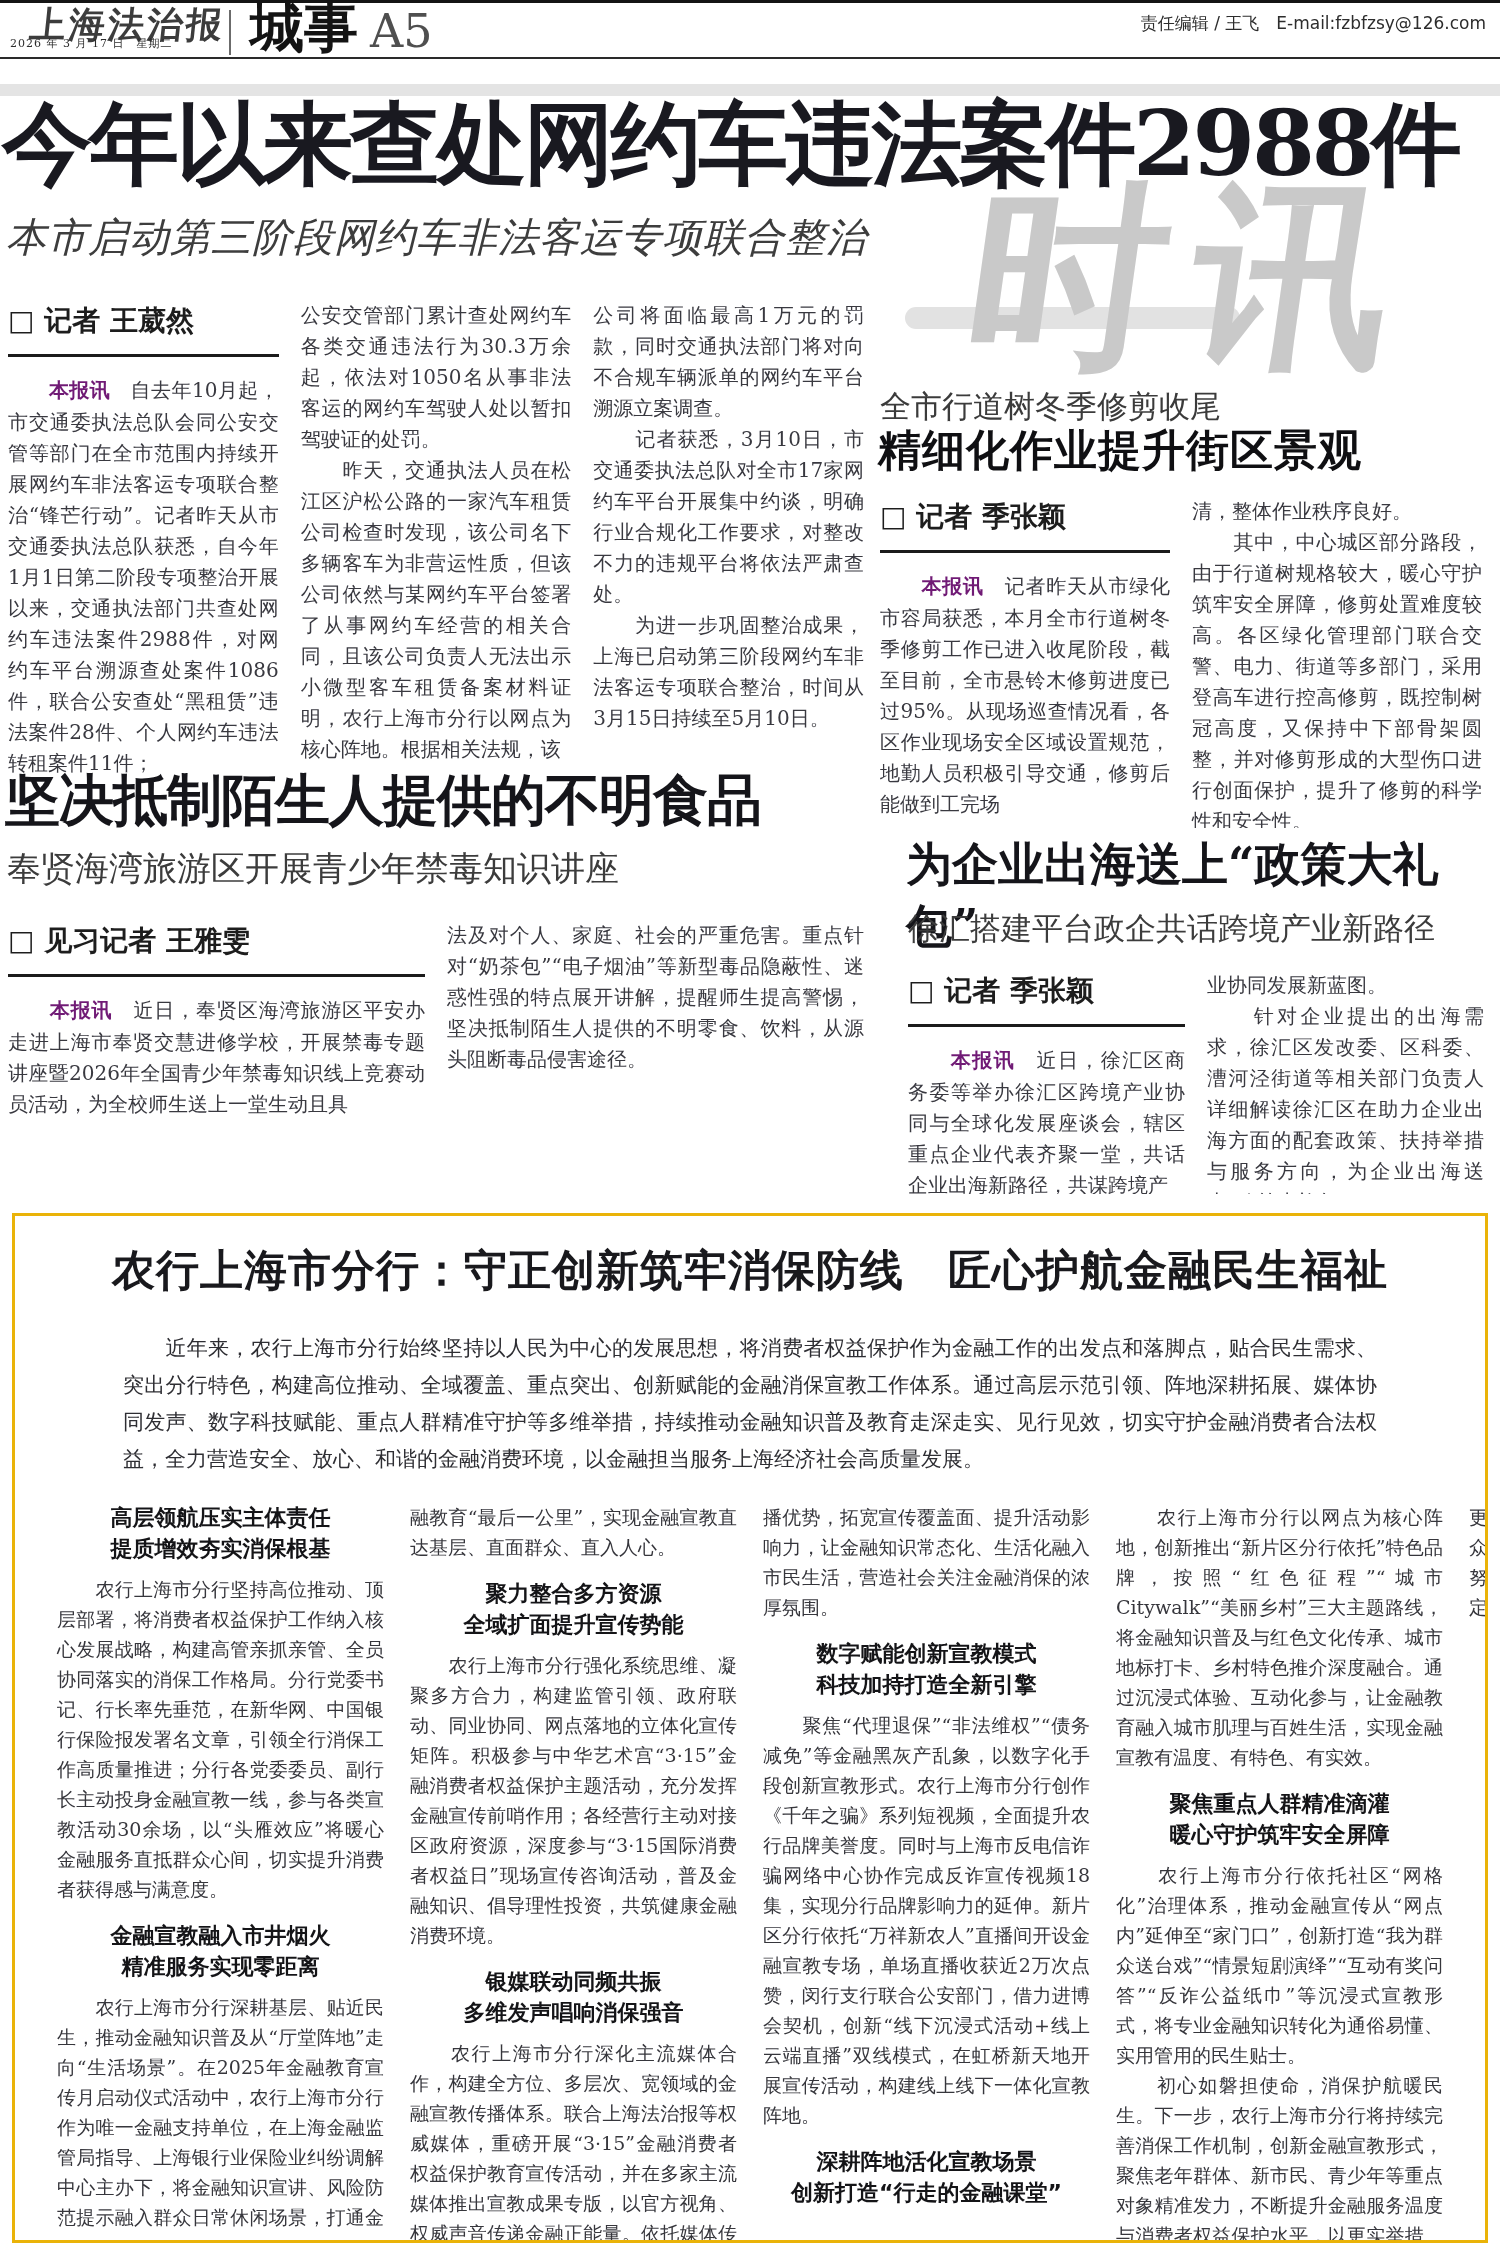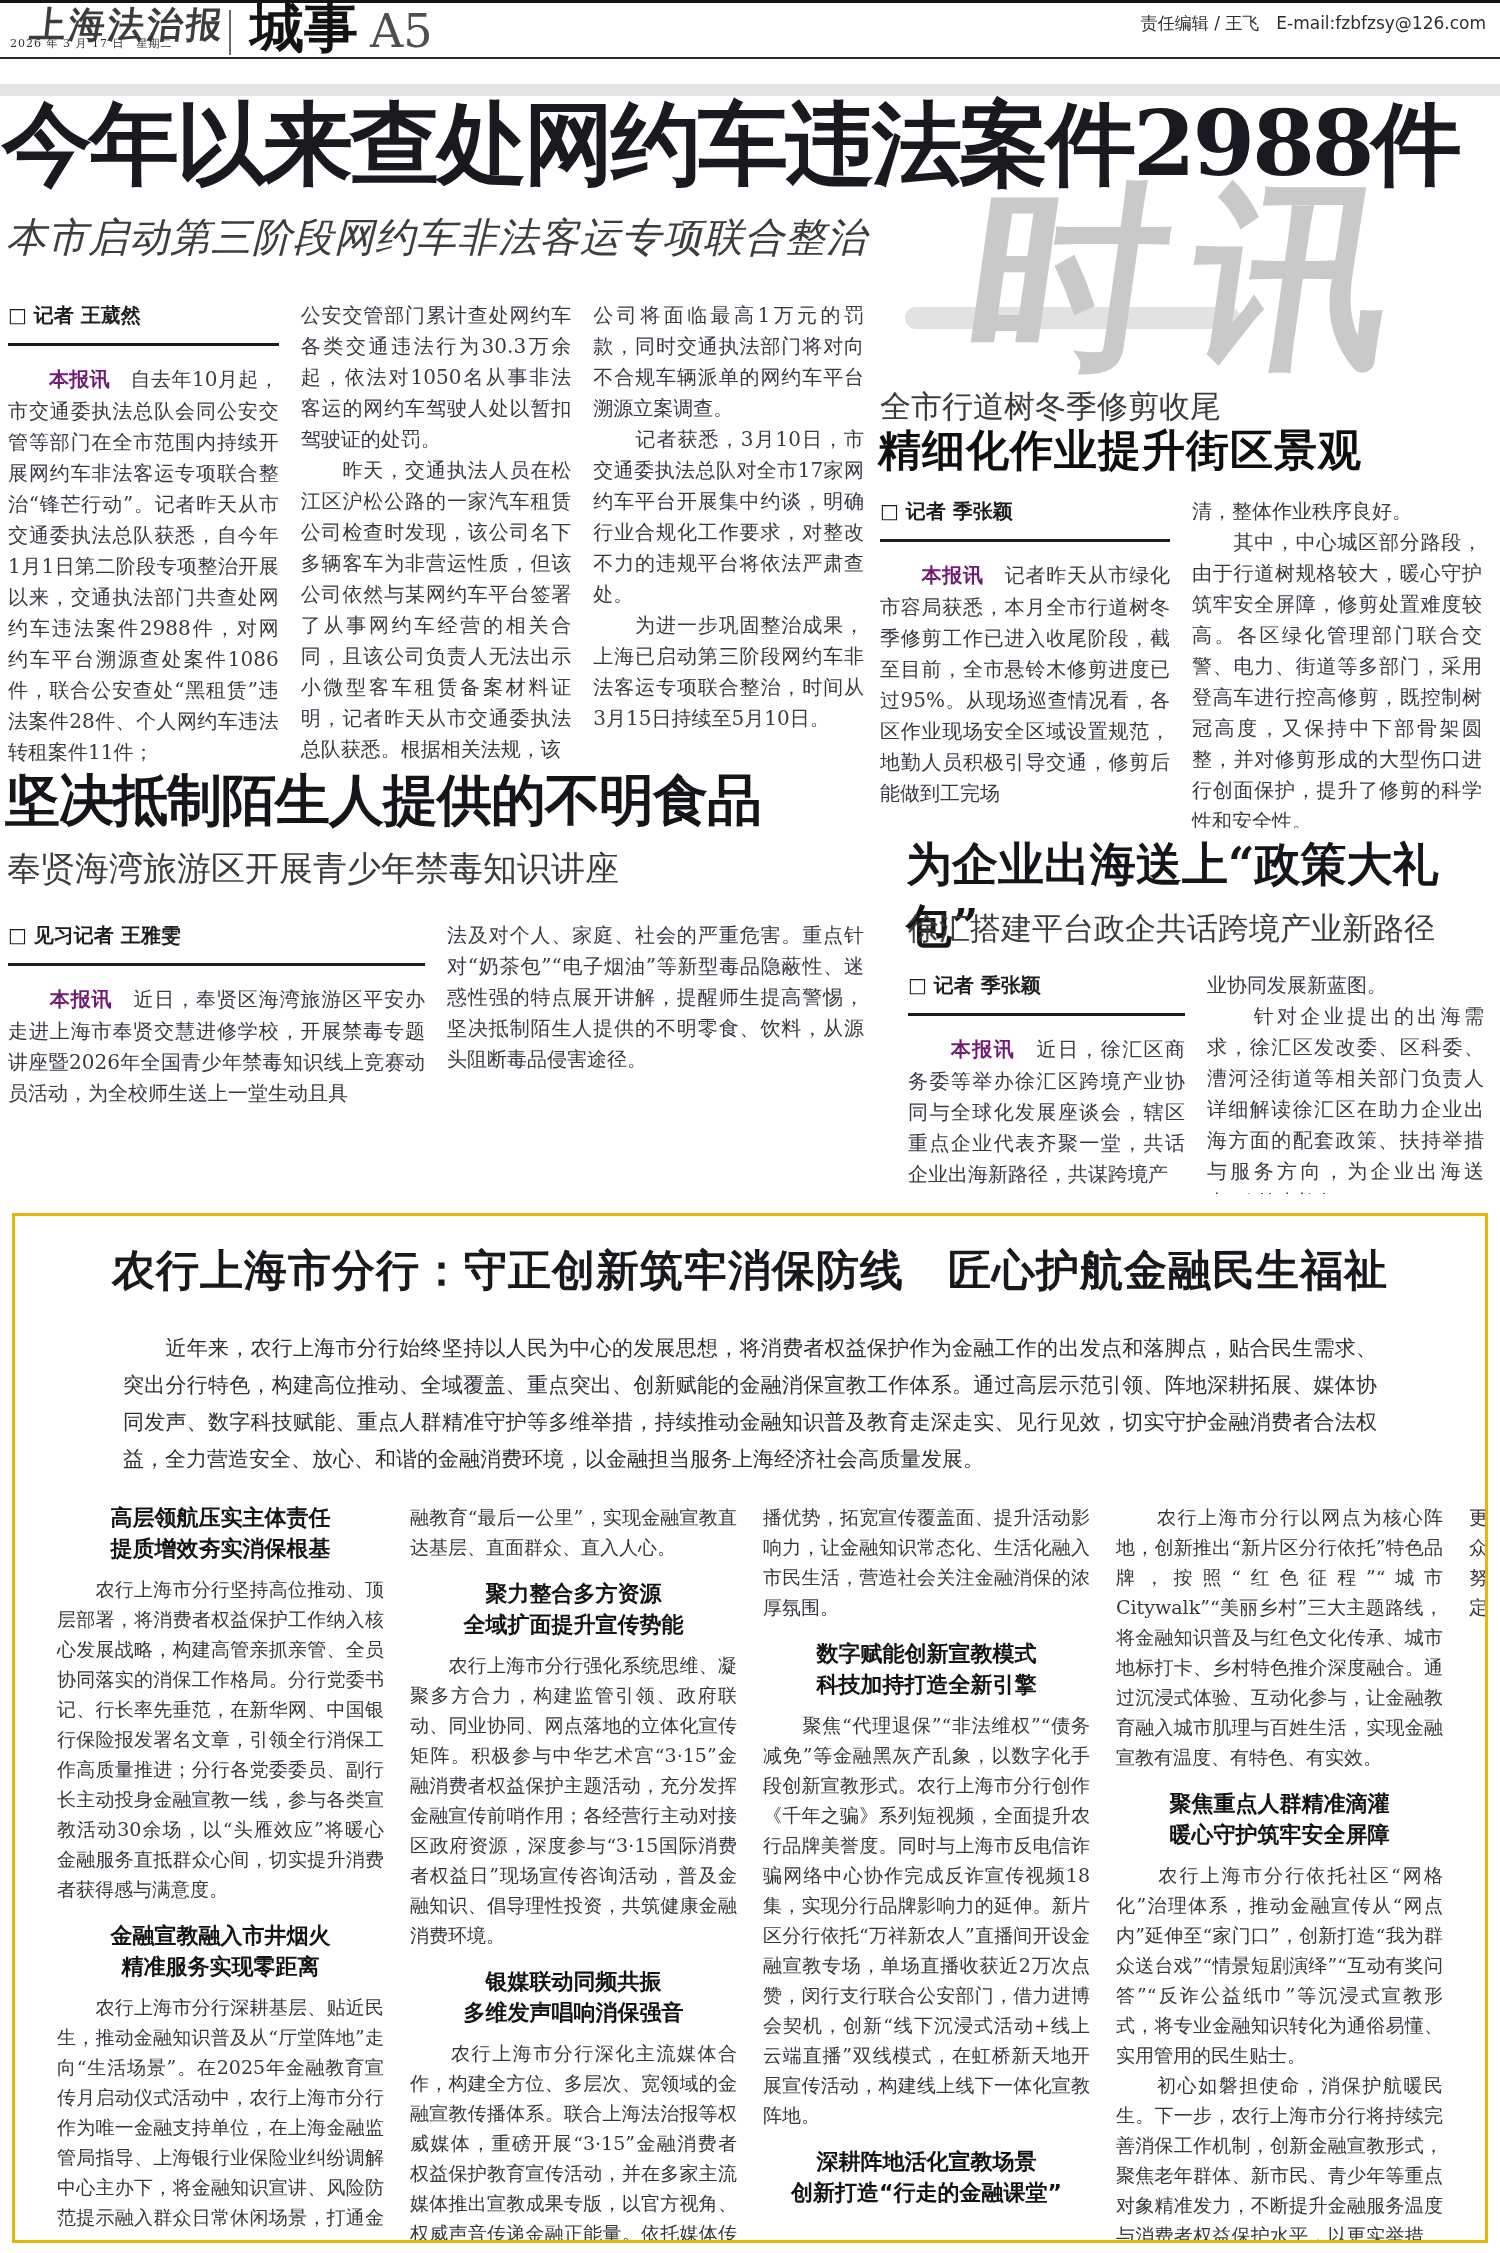--- a/index.html
+++ b/index.html
@@ -32,21 +32,21 @@
   .shixun-bar  { left:905px; top:307px; width:335px; height:22px; background:#e2e2e2; border-radius:11px; }
   .shixun-text { left:970px; top:178px; font-size:198px; font-weight:bold; color:#c9c9c9;
                  letter-spacing:26px; line-height:1; transform:skewX(-8deg); }
 
   
   .article { position:absolute; display:flex; gap:22px; overflow:hidden; }
   .article .col { flex:1; }
   .article p { font-size:20px; line-height:31px; text-align:justify; color:#393940; }
   .article b, .bank-cols b { font-family:Liberation Mono, monospace; color:#701a75; }
   .byline { font-family:"DejaVu Sans","Liberation Sans",sans-serif; font-weight:bold;
-            font-size:20px; color:#1d1d1d; padding-top:2px; }
+            font-size:28px; color:#1d1d1d; padding-top:2px; }
   .byline-rule { height:3px; background:#1b1b1b; margin:14px 0 18px; }
 
   .lead-body  { left:8px;   top:300px; width:856px; height:478px; }
   .tree-body  { left:880px; top:496px; width:602px; height:332px; }
   .drug-body  { left:8px;   top:920px; width:856px; height:268px; }
   .xuhui-body { left:908px; top:970px; width:576px; height:224px; }
 
   
   .tree-kicker   { left:880px; top:386px; font-size:31px; color:#3b3b3b;
                    font-family:"DejaVu Sans","Liberation Sans",sans-serif; }
@@ -98,21 +98,21 @@
   <div class="abs shixun-text">时讯</div>
 
   <div class="article lead-body">
       <div class="col">
         <div class="byline">□ 记者 王葳然</div>
         <div class="byline-rule"></div>
         <p>　　<b>本报讯</b>　自去年10月起，市交通委执法总队会同公安交管等部门在全市范围内持续开展网约车非法客运专项联合整治“锋芒行动”。记者昨天从市交通委执法总队获悉，自今年1月1日第二阶段专项整治开展以来，交通执法部门共查处网约车违法案件2988件，对网约车平台溯源查处案件1086件，联合公安查处“黑租赁”违法案件28件、个人网约车违法转租案件11件；</p>
       </div>
       <div class="col">
         <p>公安交管部门累计查处网约车各类交通违法行为30.3万余起，依法对1050名从事非法客运的网约车驾驶人处以暂扣驾驶证的处罚。</p>
-        <p>　　昨天，交通执法人员在松江区沪松公路的一家汽车租赁公司检查时发现，该公司名下多辆客车为非营运性质，但该公司依然与某网约车平台签署了从事网约车经营的相关合同，且该公司负责人无法出示小微型客车租赁备案材料证明，记者昨天从市交通委执法总队获悉。根据相关法规，该</p>
+        <p>　　昨天，交通执法人员在松江区沪松公路的一家汽车租赁公司检查时发现，该公司名下多辆客车为非营运性质，但该公司依然与某网约车平台签署了从事网约车经营的相关合同，且该公司负责人无法出示小微型客车租赁备案材料证明，农行上海市分行以网点为核心阵地。根据相关法规，该</p>
       </div>
       <div class="col">
         <p>公司将面临最高1万元的罚款，同时交通执法部门将对向不合规车辆派单的网约车平台溯源立案调查。</p>
         <p>　　记者获悉，3月10日，市交通委执法总队对全市17家网约车平台开展集中约谈，明确行业合规化工作要求，对整改不力的违规平台将依法严肃查处。</p>
         <p>　　为进一步巩固整治成果，上海已启动第三阶段网约车非法客运专项联合整治，时间从3月15日持续至5月10日。</p>
       </div>
     </div>
 
   <div class="abs tree-kicker">全市行道树冬季修剪收尾</div>
   <div class="abs tree-headline">精细化作业提升街区景观</div>

